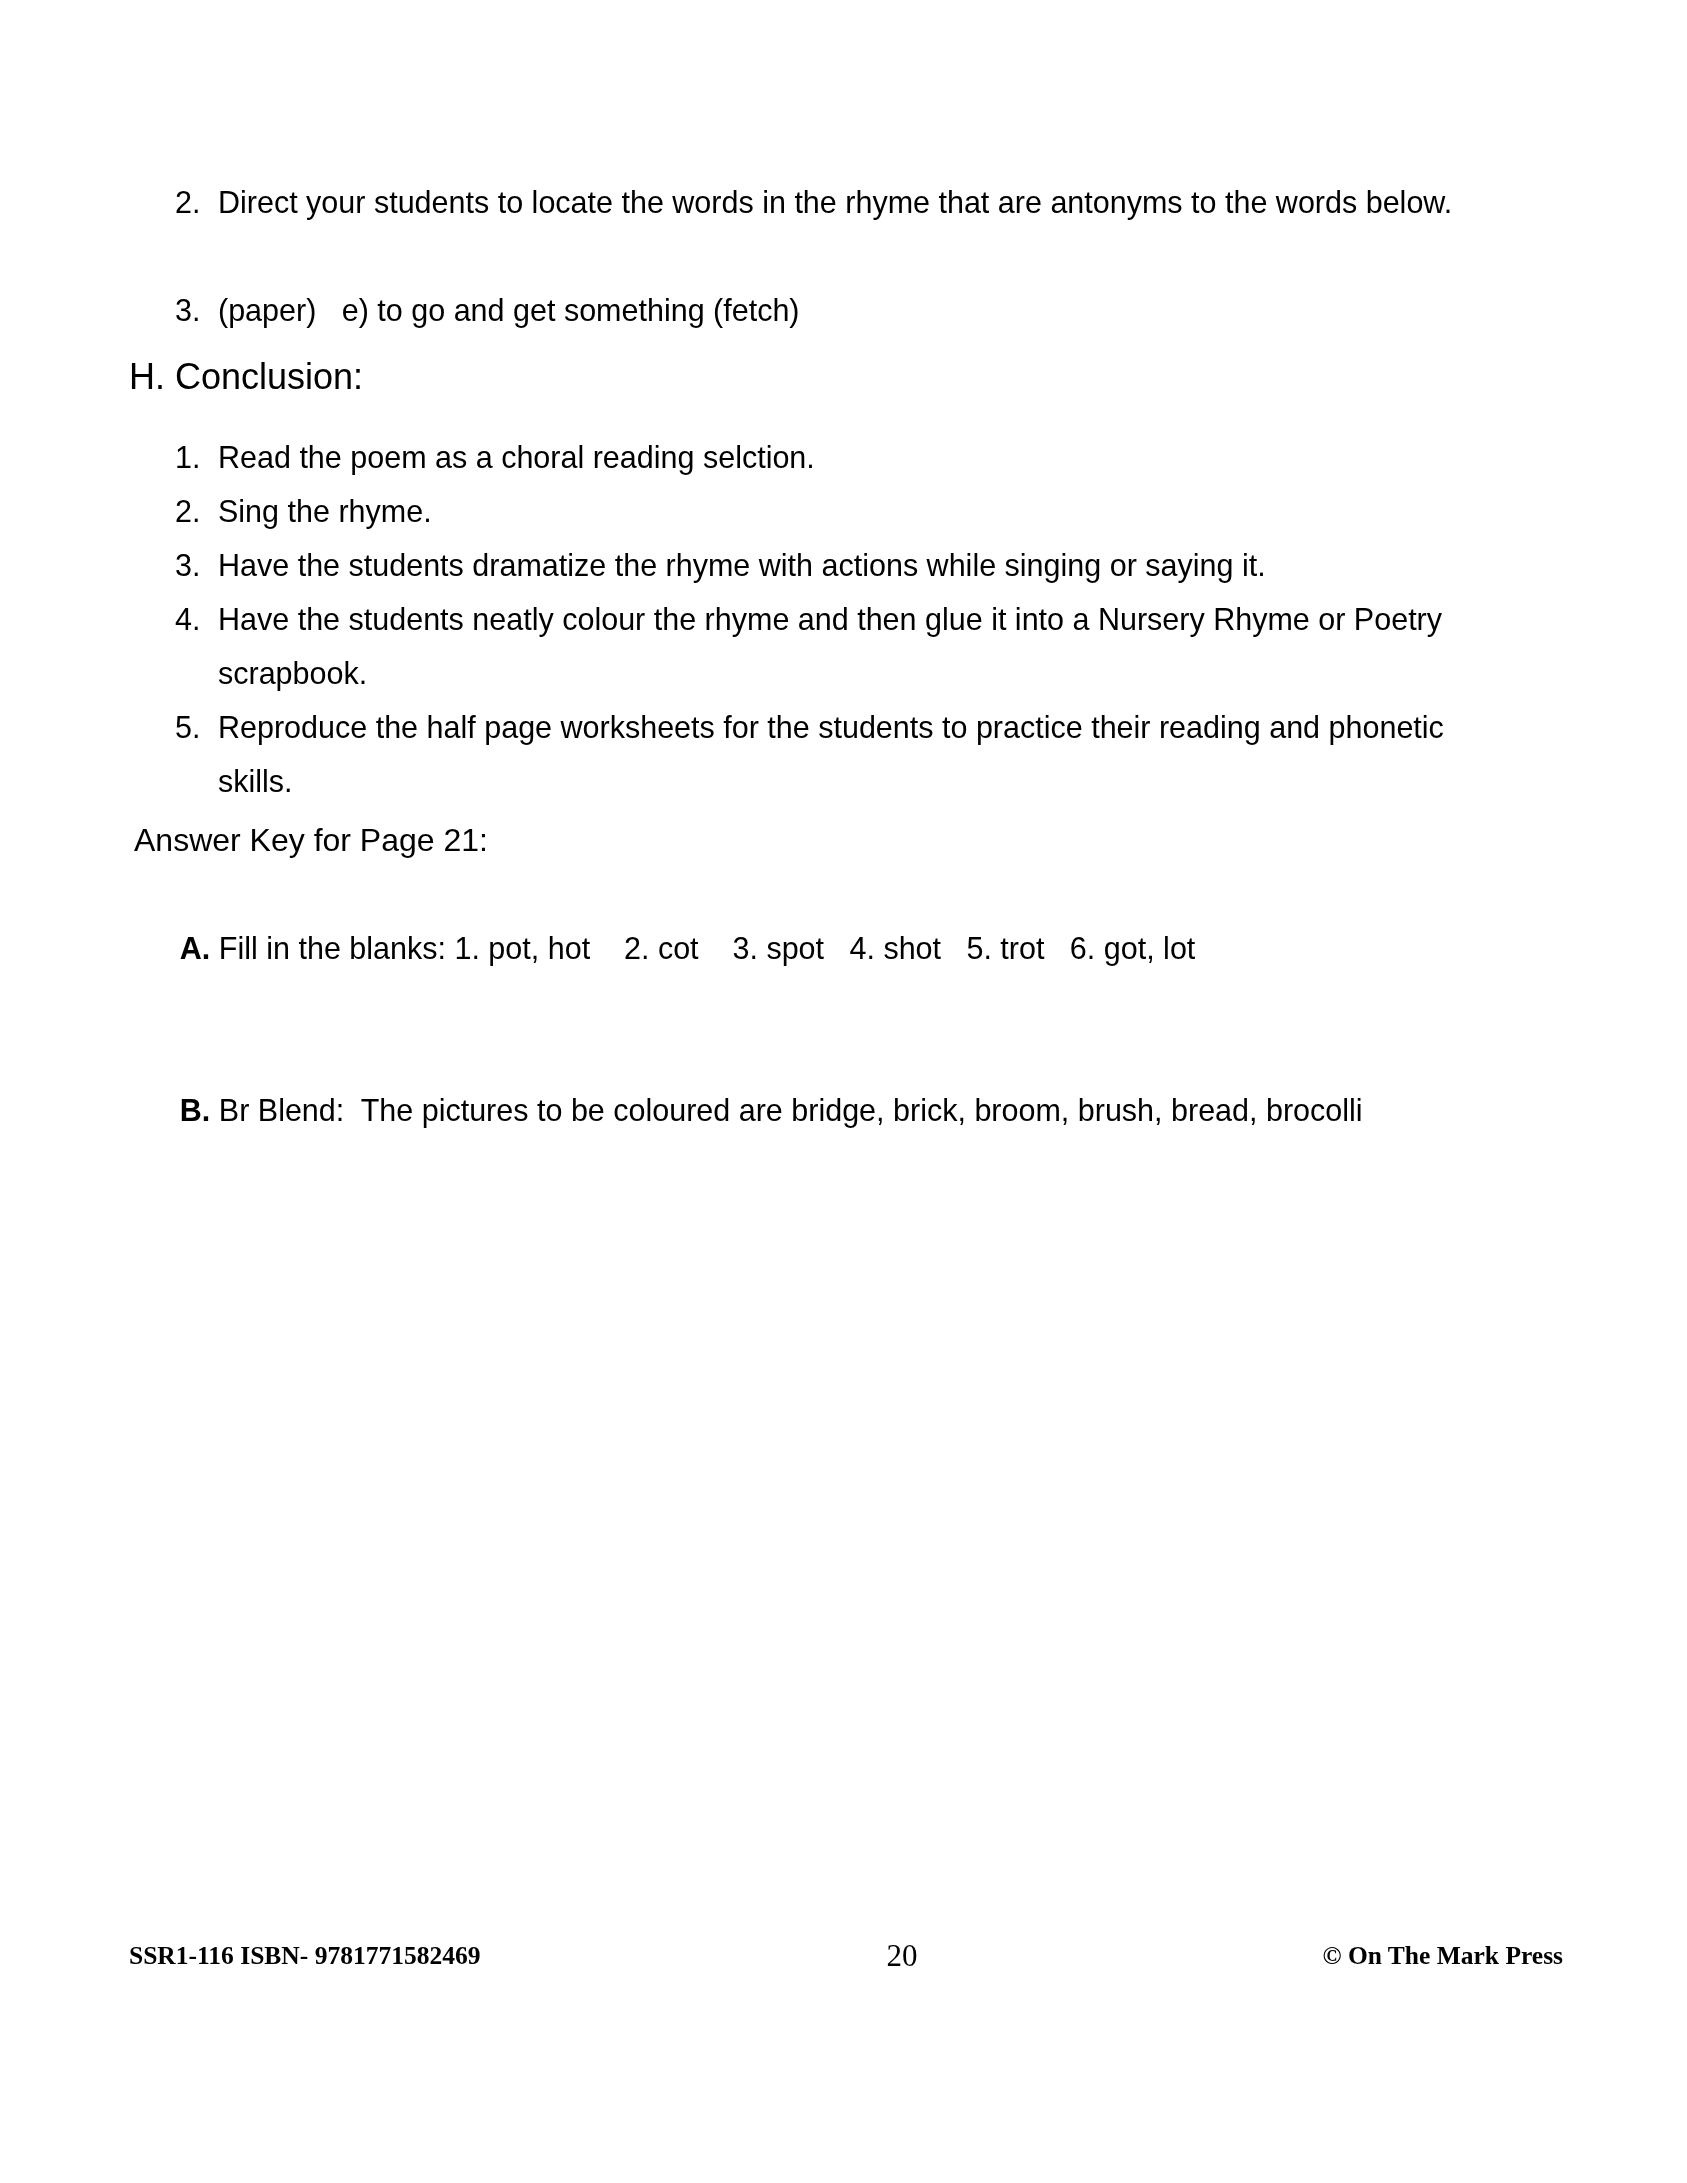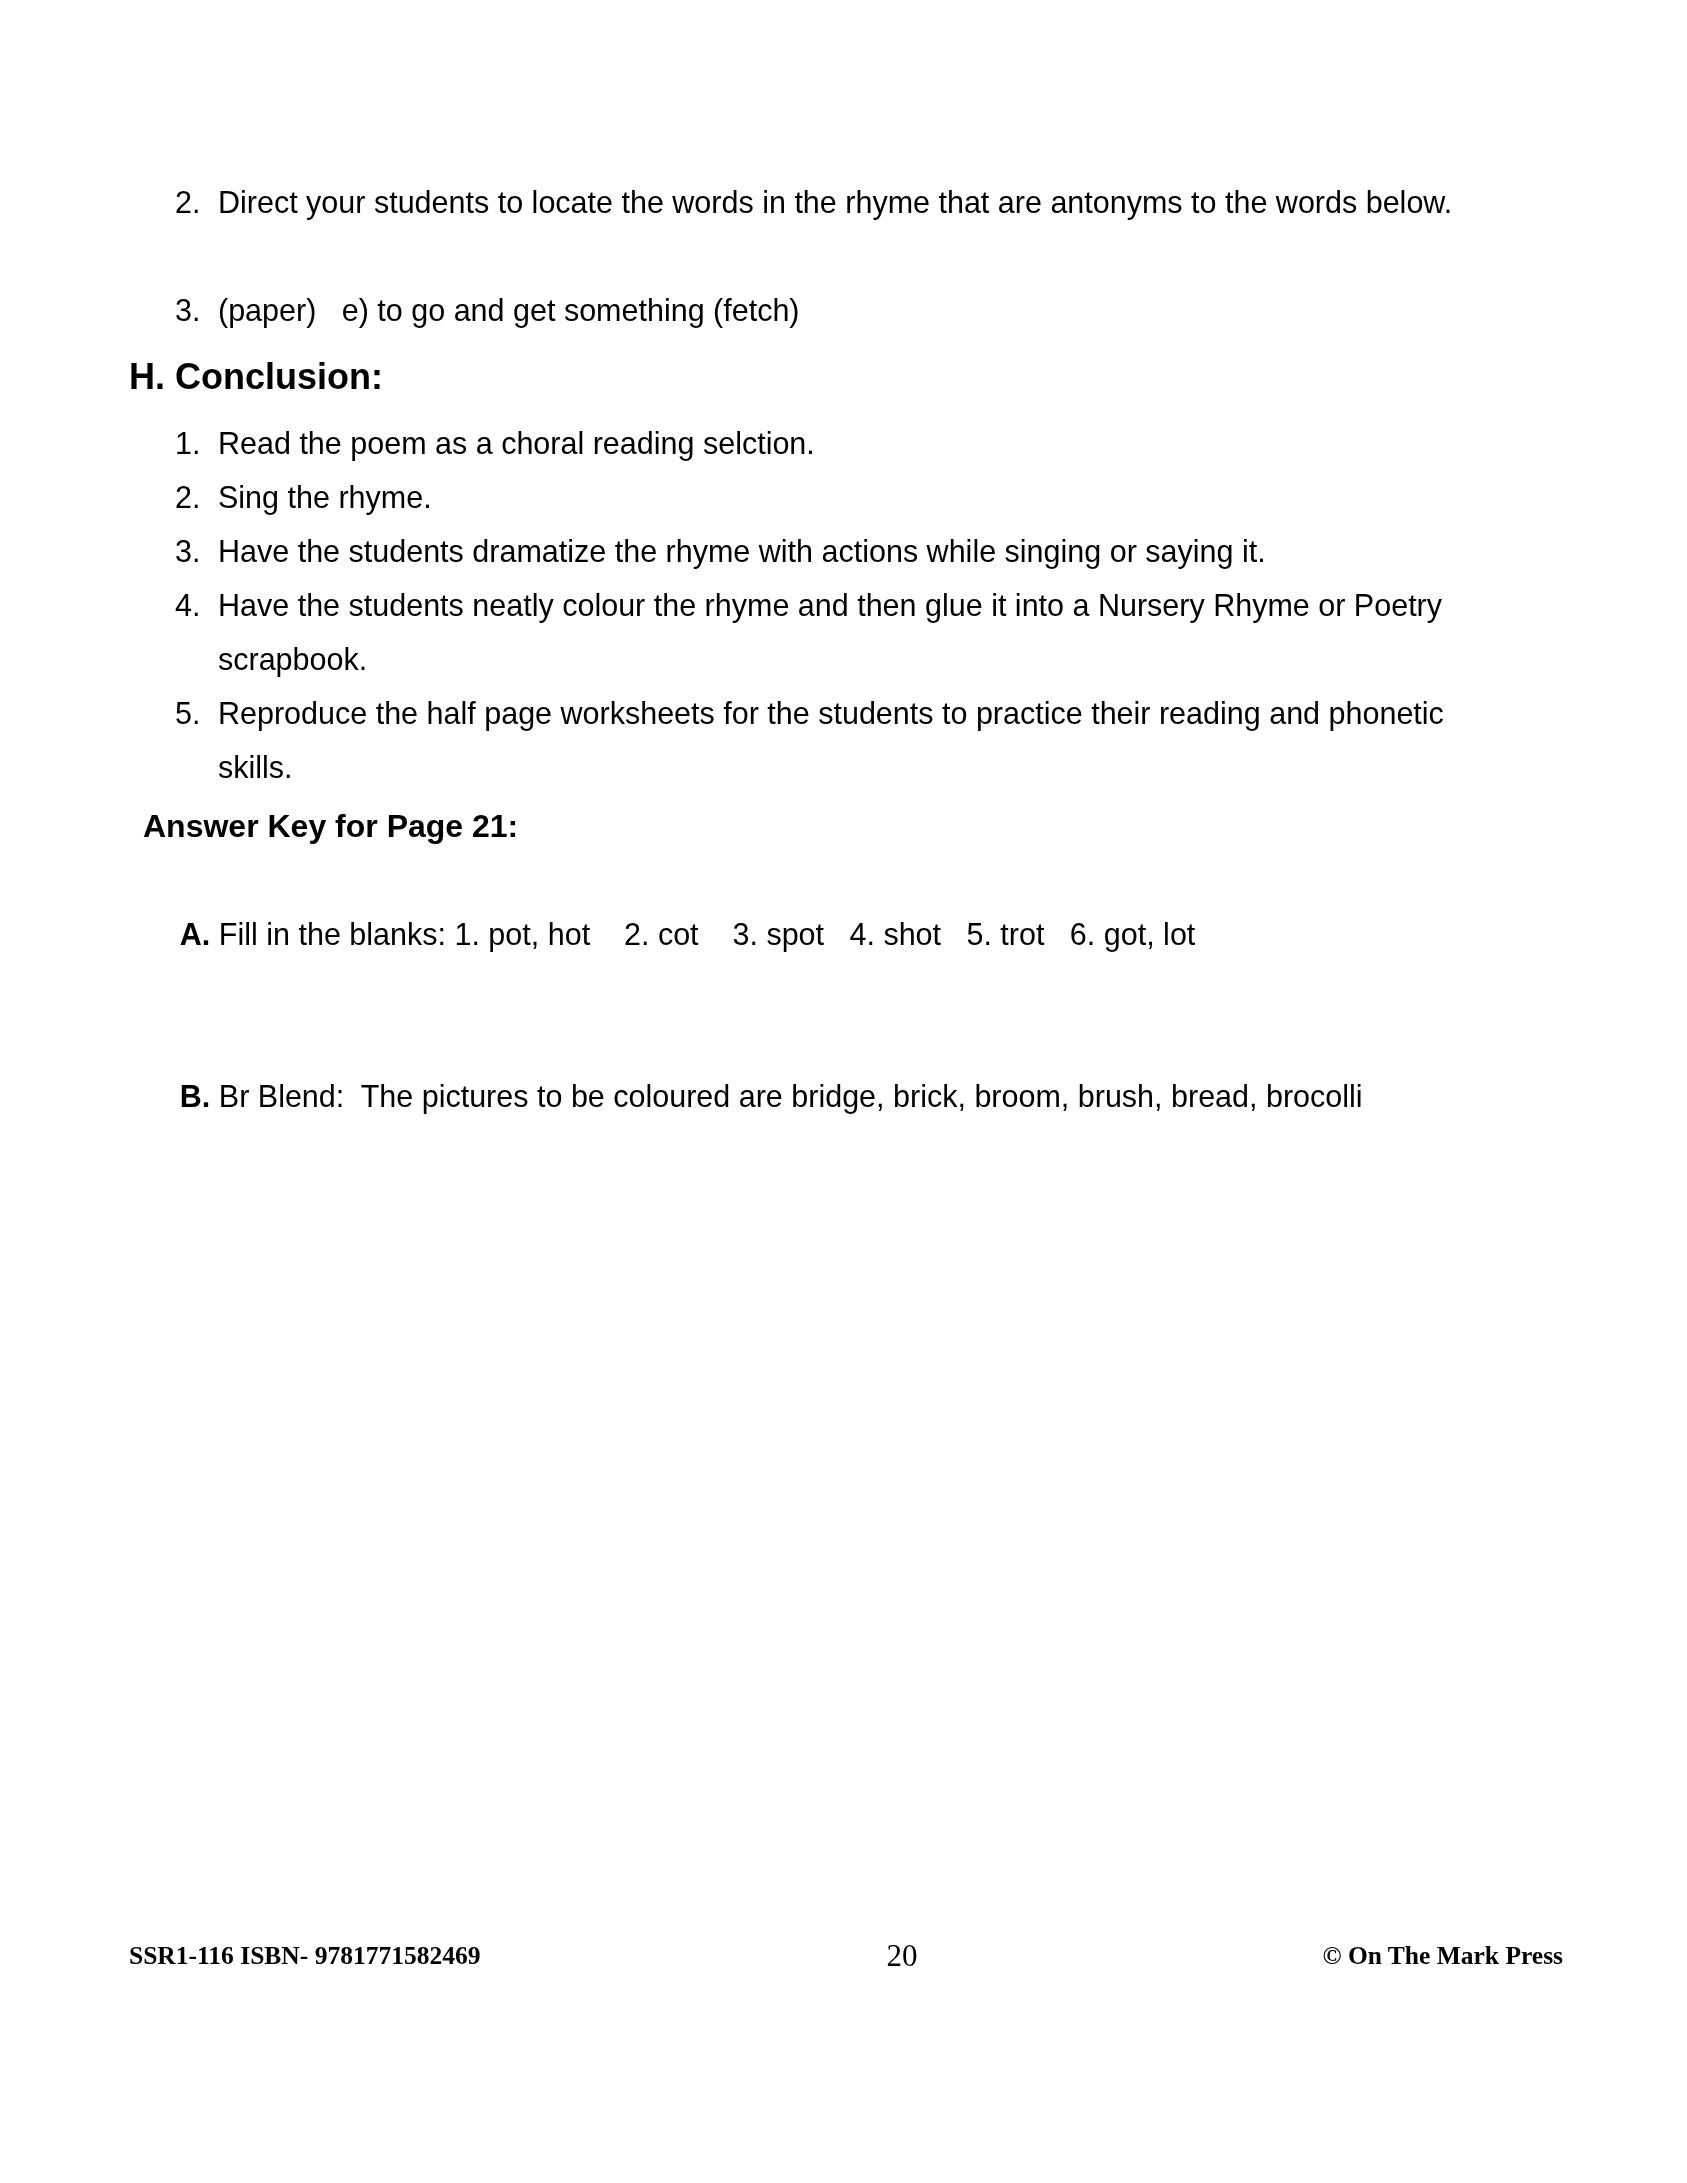--- a/index.html
+++ b/index.html
@@ -21,31 +21,31 @@
     top: 175px;
   }
   .line { line-height: 54px; white-space: pre; }
   .list-item { display: flex; align-items: flex-start; margin-left: 46px; }
   .num { flex: 0 0 43px; line-height: 54px; white-space: pre; }
   .item-lines { flex: 1 1 auto; min-width: 0; }
   .act-2 { margin-bottom: 54px; }
   .act-3 { margin-bottom: 13px; }
   .conclusion-heading {
     font-size: 36px;
-    font-weight: bold;
+    font-weight: normal;
     line-height: 54px;
     white-space: pre;
-    margin: 0 0 12px 0;
+    margin: 0 0 26px 0;
   }
   .ak-heading {
     font-size: 32px;
-    font-weight: bold;
+    font-weight: normal;
     line-height: 54px;
     white-space: pre;
-    margin: 5px 0 0 14px;
+    margin: 5px 0 0 5px;
   }
   .ak-line { line-height: 54px; white-space: pre; }
   .ak-line .b { font-weight: bold; }
   .page-footer {
     position: absolute;
     left: 129px;
     right: 124px;
     top: 1935px;
     height: 41px;
     font-family: "Liberation Serif", serif;

